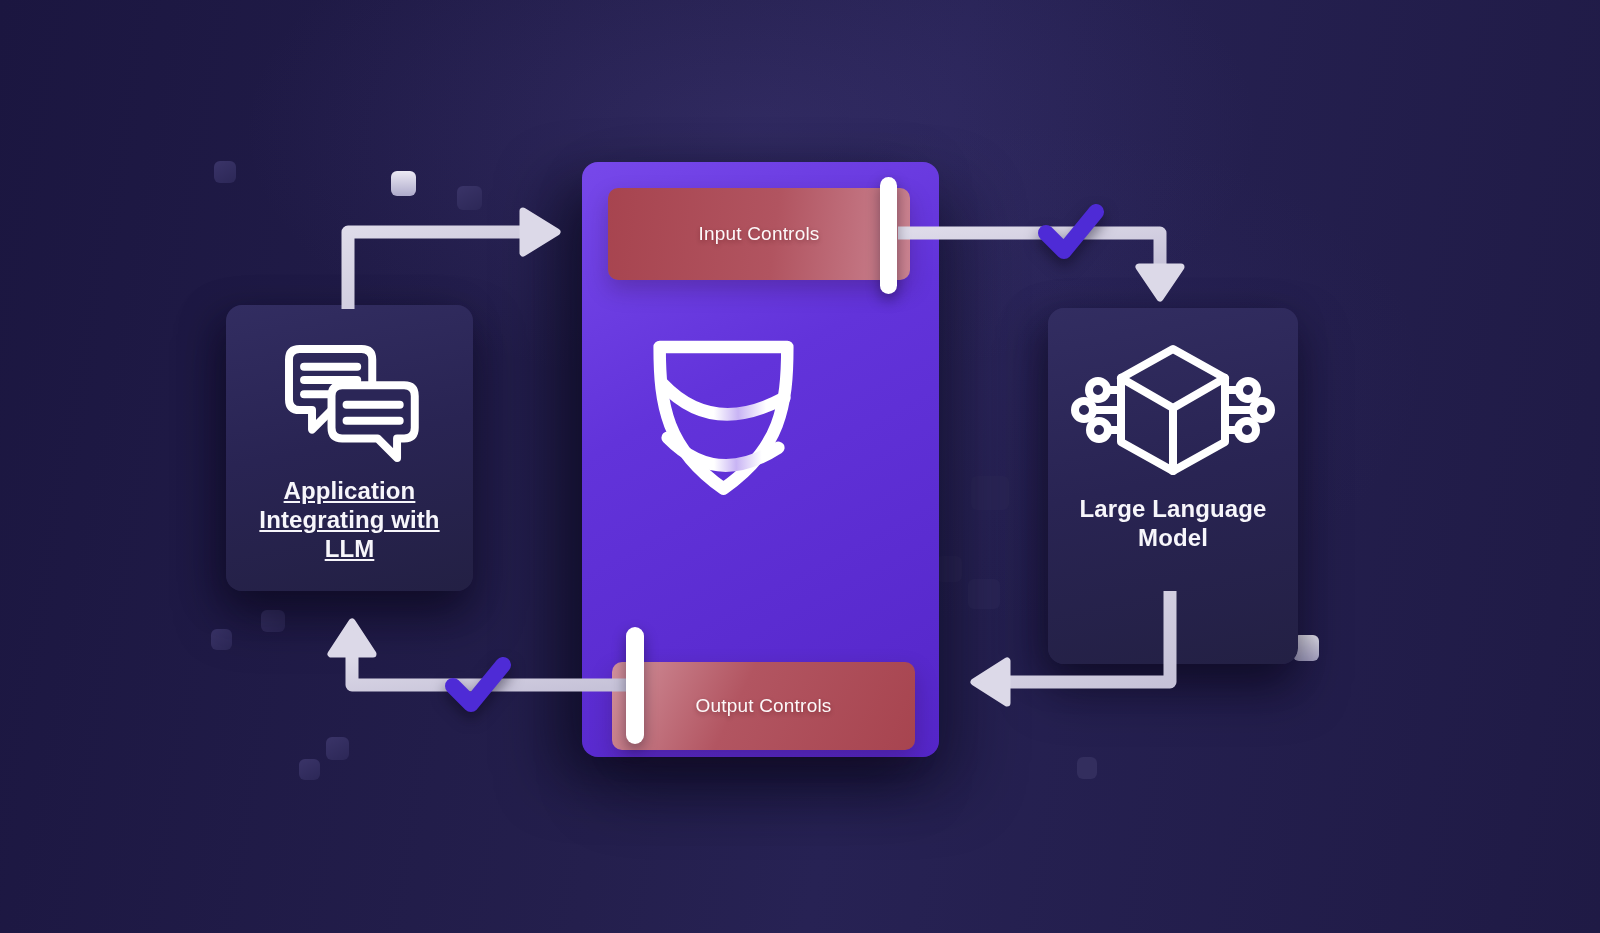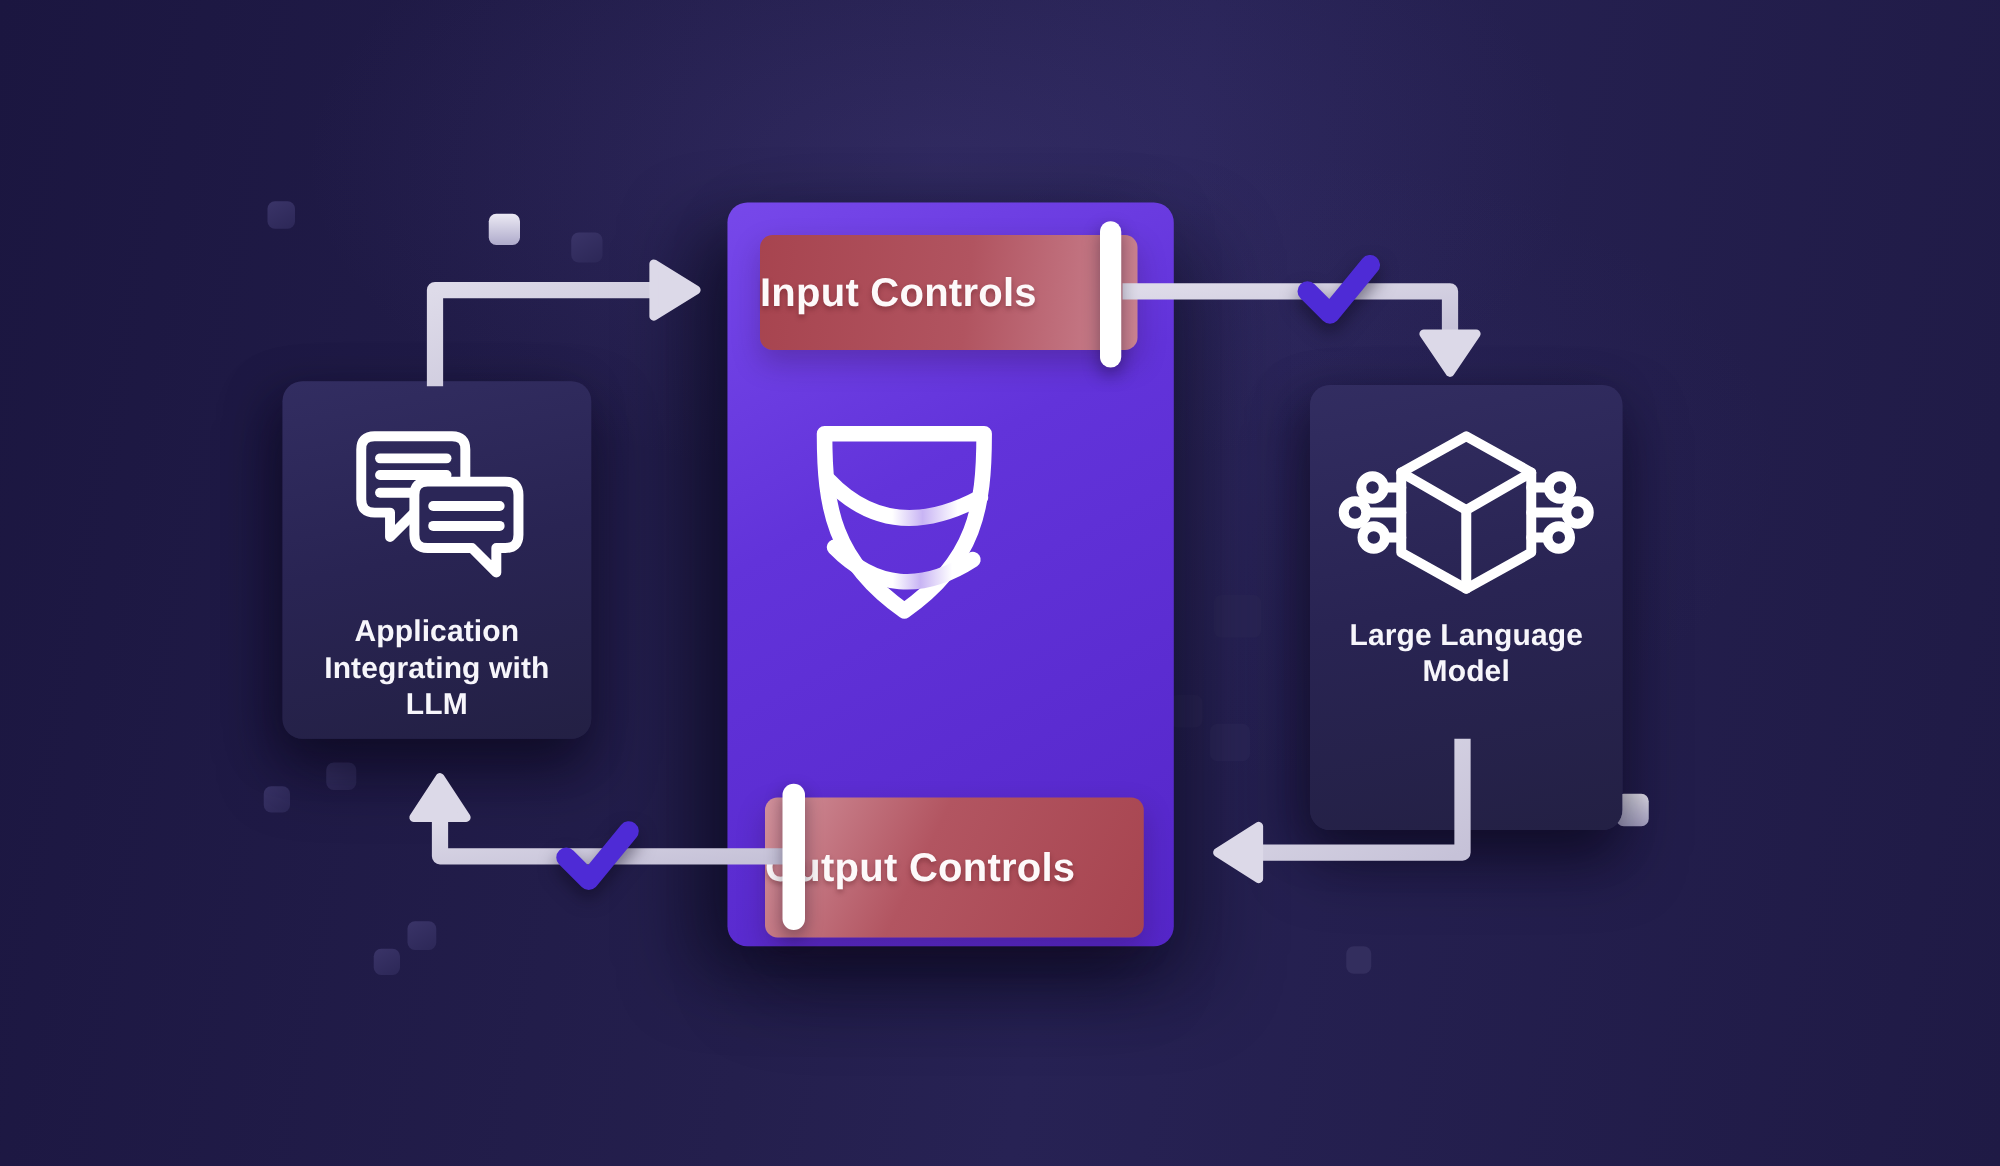--- a/index.html
+++ b/index.html
@@ -30,44 +30,44 @@
     box-shadow:0 26px 48px rgba(9,6,26,0.55), -10px 10px 36px rgba(9,6,26,0.35);
   }
   .node-app { left:226px; top:305px; width:247px; height:286px; }
   .node-llm { left:1048px; top:308px; width:250px; height:356px; }
 
   .node-label {
     position:absolute; left:0; width:100%; text-align:center;
     color:#f7f6fb; font-weight:700; font-size:24px; line-height:29px;
     letter-spacing:0.1px;
   }
-  .node-app .node-label { top:186px; padding:0 30px; }
+  .node-app .node-label { top:171px; padding:0 30px;text-decoration:underline; }
   .node-llm .node-label { top:186px; padding:0 20px; }
 
   .node-icon { position:absolute; }
   .node-app .node-icon { left:54px; top:36px; }
   .node-llm .node-icon { left:19px; top:36px; }
 
   
   .node-guard {
     left:582px; top:162px; width:357px; height:595px; z-index:20;
     position:absolute; border-radius:16px;
     background:linear-gradient(152deg,#7748ea 0%, #6233da 38%, #5526c9 100%);
     box-shadow:-28px 22px 55px rgba(9,6,26,0.6), 22px 32px 65px rgba(9,6,26,0.45);
   }
   .banner {
     position:absolute; border-radius:10px;
-    display:flex; align-items:center; 
-    color:#fdf9fa; font-weight:700; font-size:32px; letter-spacing:0.2px;
+    display:flex; align-items:center; justify-content:center;
+    color:#fdf9fa; font-weight:400; font-size:19px; letter-spacing:0.2px;
     text-shadow:0 2px 4px rgba(70,15,20,0.35);
     box-shadow:0 10px 22px rgba(40,10,40,0.25);
   }
   .banner-input  { left:26px; top:26px;  width:302px; height:92px;
     background:linear-gradient(96deg,#a7444f 0%, #b15460 55%, #cb8492 100%); }
-  .banner-output { left:30px; top:476px; width:303px; height:112px;
+  .banner-output { left:30px; top:500px; width:303px; height:88px;
     background:linear-gradient(116deg,#d2929d 0%, #b25561 42%, #a7444f 100%); }
 
   .guard-title {
     position:absolute; left:0; top:521px; width:100%; text-align:center;
     color:#ffffff; font-weight:700; font-size:33px; letter-spacing:0.2px;
   }
   .guard-shield { position:absolute; left:67px; top:178px; }
 
   
   .conn-bar {

